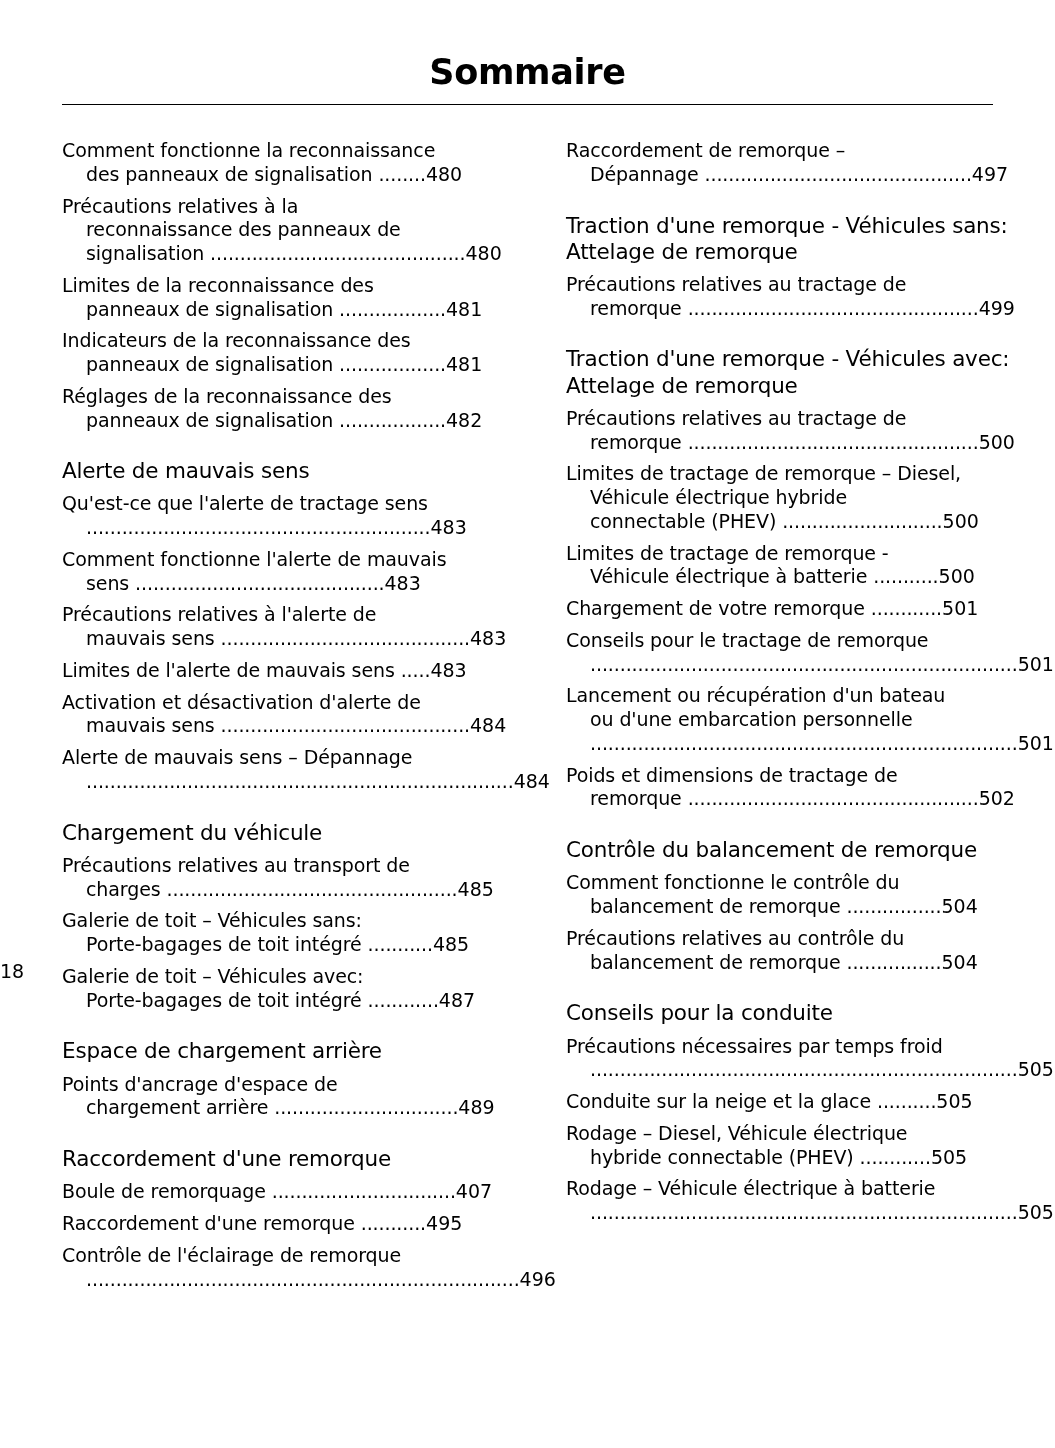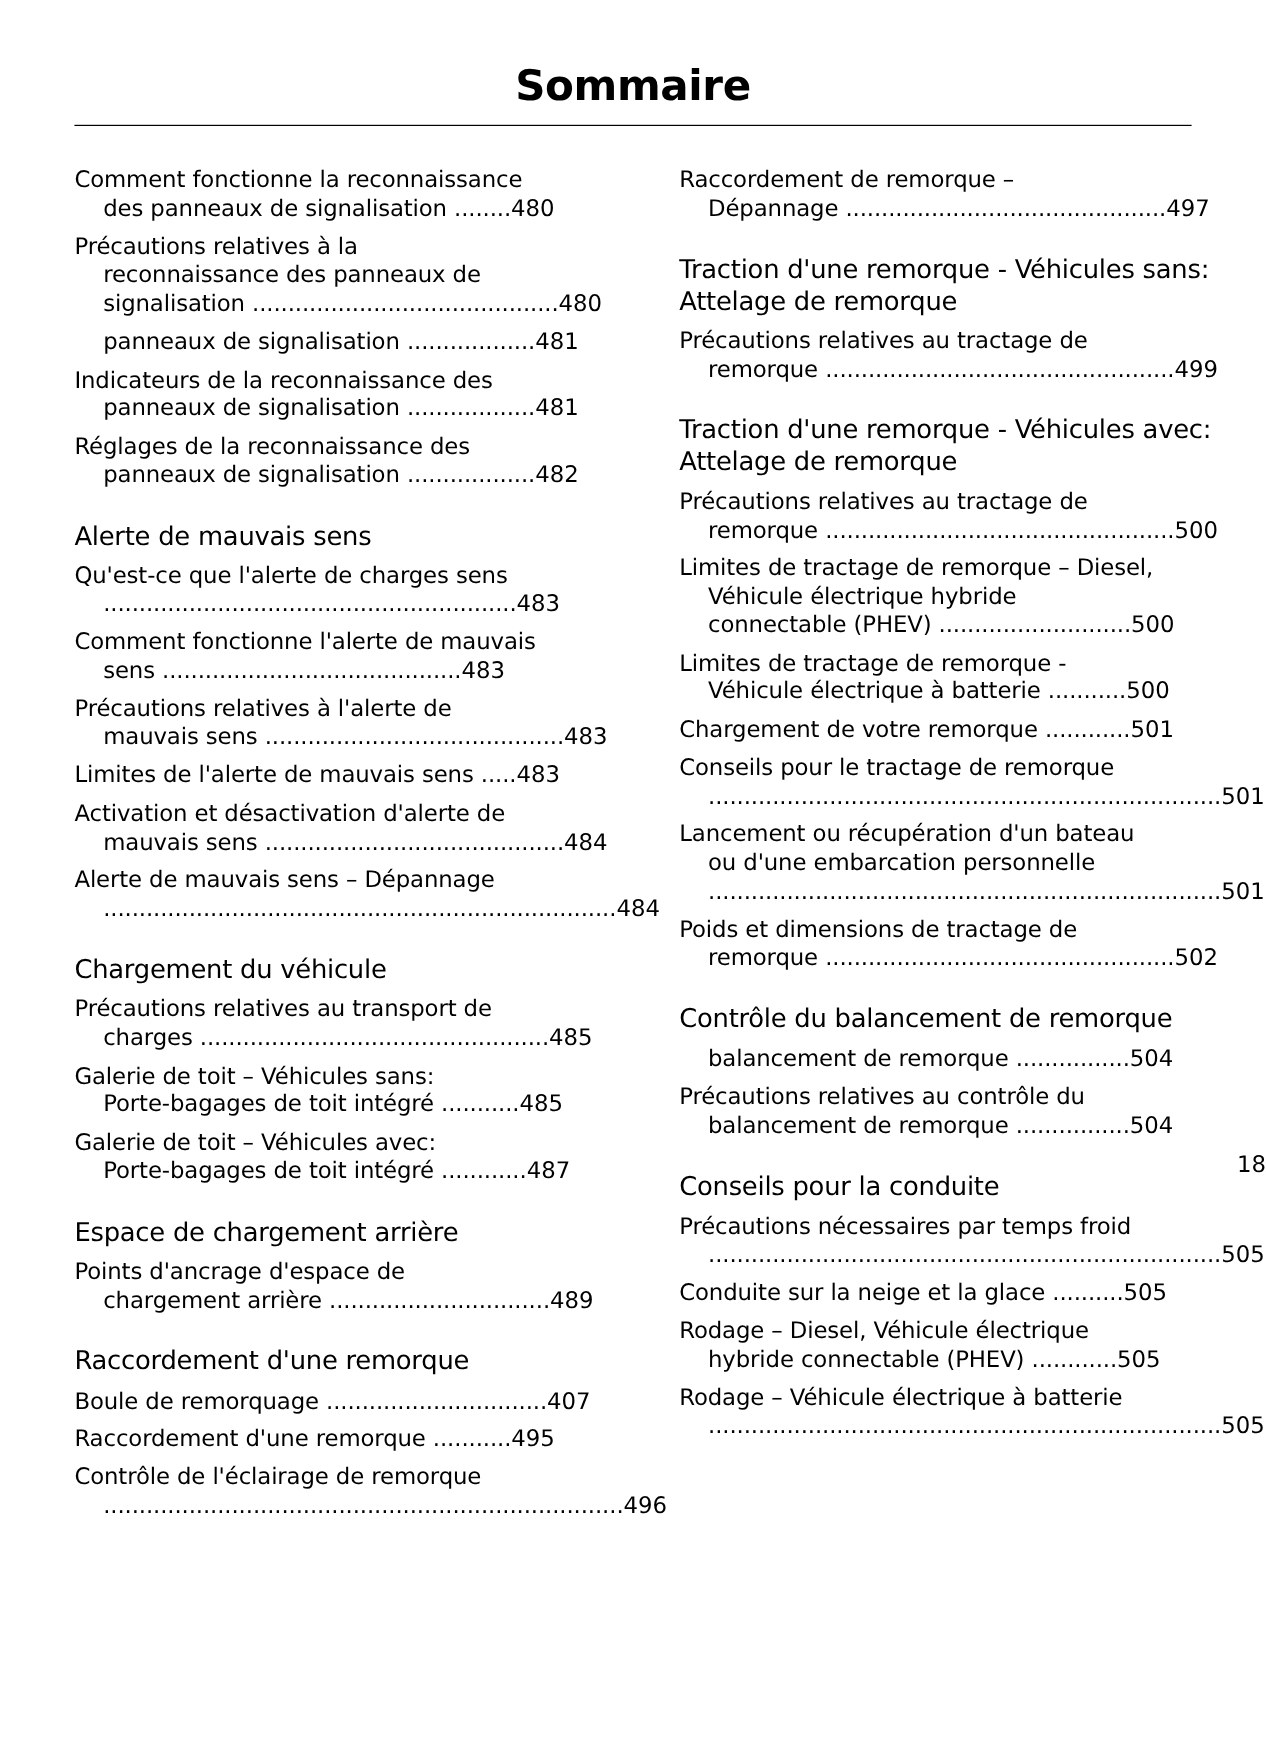--- a/index.html
+++ b/index.html
@@ -61,41 +61,41 @@
   }
   .pg {
     letter-spacing: 0;
     text-align: right;
   }
   .footer {
     position: absolute;
     bottom: 42px;
     left: 0;
     width: 1055px;
-    text-align: right;
+    text-align: left;
     font-size: 19px;
   }
 </style>
 </head>
 <body>
 
 <div class="page">
 
   <h1 class="page-title">Sommaire</h1>
   <hr class="title-rule">
 
   <div class="columns">
     <div class="col" id="col-left">
         <div class="entry"><span>Comment fonctionne la reconnaissance</span><span class="cont">des panneaux de signalisation ........<span class="pg">480</span></span></div>
         <div class="entry"><span>Précautions relatives à la</span><span class="cont">reconnaissance des panneaux de</span><span class="cont">signalisation ...........................................<span class="pg">480</span></span></div>
-        <div class="entry"><span class="cont">panneaux de signalisation ..................<span class="pg">481</span></span></div>
+        <div class="entry"><span>Limites de la reconnaissance des</span><span class="cont">panneaux de signalisation ..................<span class="pg">481</span></span></div>
         <div class="entry"><span>Indicateurs de la reconnaissance des</span><span class="cont">panneaux de signalisation ..................<span class="pg">481</span></span></div>
         <div class="entry"><span>Réglages de la reconnaissance des</span><span class="cont">panneaux de signalisation ..................<span class="pg">482</span></span></div>
         <div class="section-head">Alerte de mauvais sens</div>
-        <div class="entry"><span>Qu'est-ce que l'alerte de charges sens</span><span class="cont">..........................................................<span class="pg">483</span></span></div>
+        <div class="entry"><span>Qu'est-ce que l'alerte de tractage sens</span><span class="cont">..........................................................<span class="pg">483</span></span></div>
         <div class="entry"><span>Comment fonctionne l'alerte de mauvais</span><span class="cont">sens ..........................................<span class="pg">483</span></span></div>
         <div class="entry"><span>Précautions relatives à l'alerte de</span><span class="cont">mauvais sens ..........................................<span class="pg">483</span></span></div>
         <div class="entry"><span>Limites de l'alerte de mauvais sens .....<span class="pg">483</span></span></div>
         <div class="entry"><span>Activation et désactivation d'alerte de</span><span class="cont">mauvais sens ..........................................<span class="pg">484</span></span></div>
         <div class="entry"><span>Alerte de mauvais sens – Dépannage</span><span class="cont">........................................................................<span class="pg">484</span></span></div>
         <div class="section-head">Chargement du véhicule</div>
         <div class="entry"><span>Précautions relatives au transport de</span><span class="cont">charges .................................................<span class="pg">485</span></span></div>
         <div class="entry"><span>Galerie de toit – Véhicules sans:</span><span class="cont">Porte-bagages de toit intégré ...........<span class="pg">485</span></span></div>
         <div class="entry"><span>Galerie de toit – Véhicules avec:</span><span class="cont">Porte-bagages de toit intégré ............<span class="pg">487</span></span></div>
         <div class="section-head">Espace de chargement arrière</div>
@@ -111,21 +111,21 @@
         <div class="entry"><span>Précautions relatives au tractage de</span><span class="cont">remorque .................................................<span class="pg">499</span></span></div>
         <div class="section-head">Traction d'une remorque - Véhicules avec: Attelage de remorque</div>
         <div class="entry"><span>Précautions relatives au tractage de</span><span class="cont">remorque .................................................<span class="pg">500</span></span></div>
         <div class="entry"><span>Limites de tractage de remorque – Diesel,</span><span class="cont">Véhicule électrique hybride</span><span class="cont">connectable (PHEV) ...........................<span class="pg">500</span></span></div>
         <div class="entry"><span>Limites de tractage de remorque -</span><span class="cont">Véhicule électrique à batterie ...........<span class="pg">500</span></span></div>
         <div class="entry"><span>Chargement de votre remorque ............<span class="pg">501</span></span></div>
         <div class="entry"><span>Conseils pour le tractage de remorque</span><span class="cont">........................................................................<span class="pg">501</span></span></div>
         <div class="entry"><span>Lancement ou récupération d'un bateau</span><span class="cont">ou d'une embarcation personnelle</span><span class="cont">........................................................................<span class="pg">501</span></span></div>
         <div class="entry"><span>Poids et dimensions de tractage de</span><span class="cont">remorque .................................................<span class="pg">502</span></span></div>
         <div class="section-head">Contrôle du balancement de remorque</div>
-        <div class="entry"><span class="cont">balancement de remorque ................<span class="pg">504</span></span></div>
+        <div class="entry"><span>Comment fonctionne le contrôle du</span><span class="cont">balancement de remorque ................<span class="pg">504</span></span></div>
         <div class="entry"><span>Précautions relatives au contrôle du</span><span class="cont">balancement de remorque ................<span class="pg">504</span></span></div>
         <div class="section-head">Conseils pour la conduite</div>
         <div class="entry"><span>Précautions nécessaires par temps froid</span><span class="cont">........................................................................<span class="pg">505</span></span></div>
         <div class="entry"><span>Conduite sur la neige et la glace ..........<span class="pg">505</span></span></div>
         <div class="entry"><span>Rodage – Diesel, Véhicule électrique</span><span class="cont">hybride connectable (PHEV) ............<span class="pg">505</span></span></div>
         <div class="entry"><span>Rodage – Véhicule électrique à batterie</span><span class="cont">........................................................................<span class="pg">505</span></span></div>
       </div>
   </div>
 
   <div class="footer">18</div>

